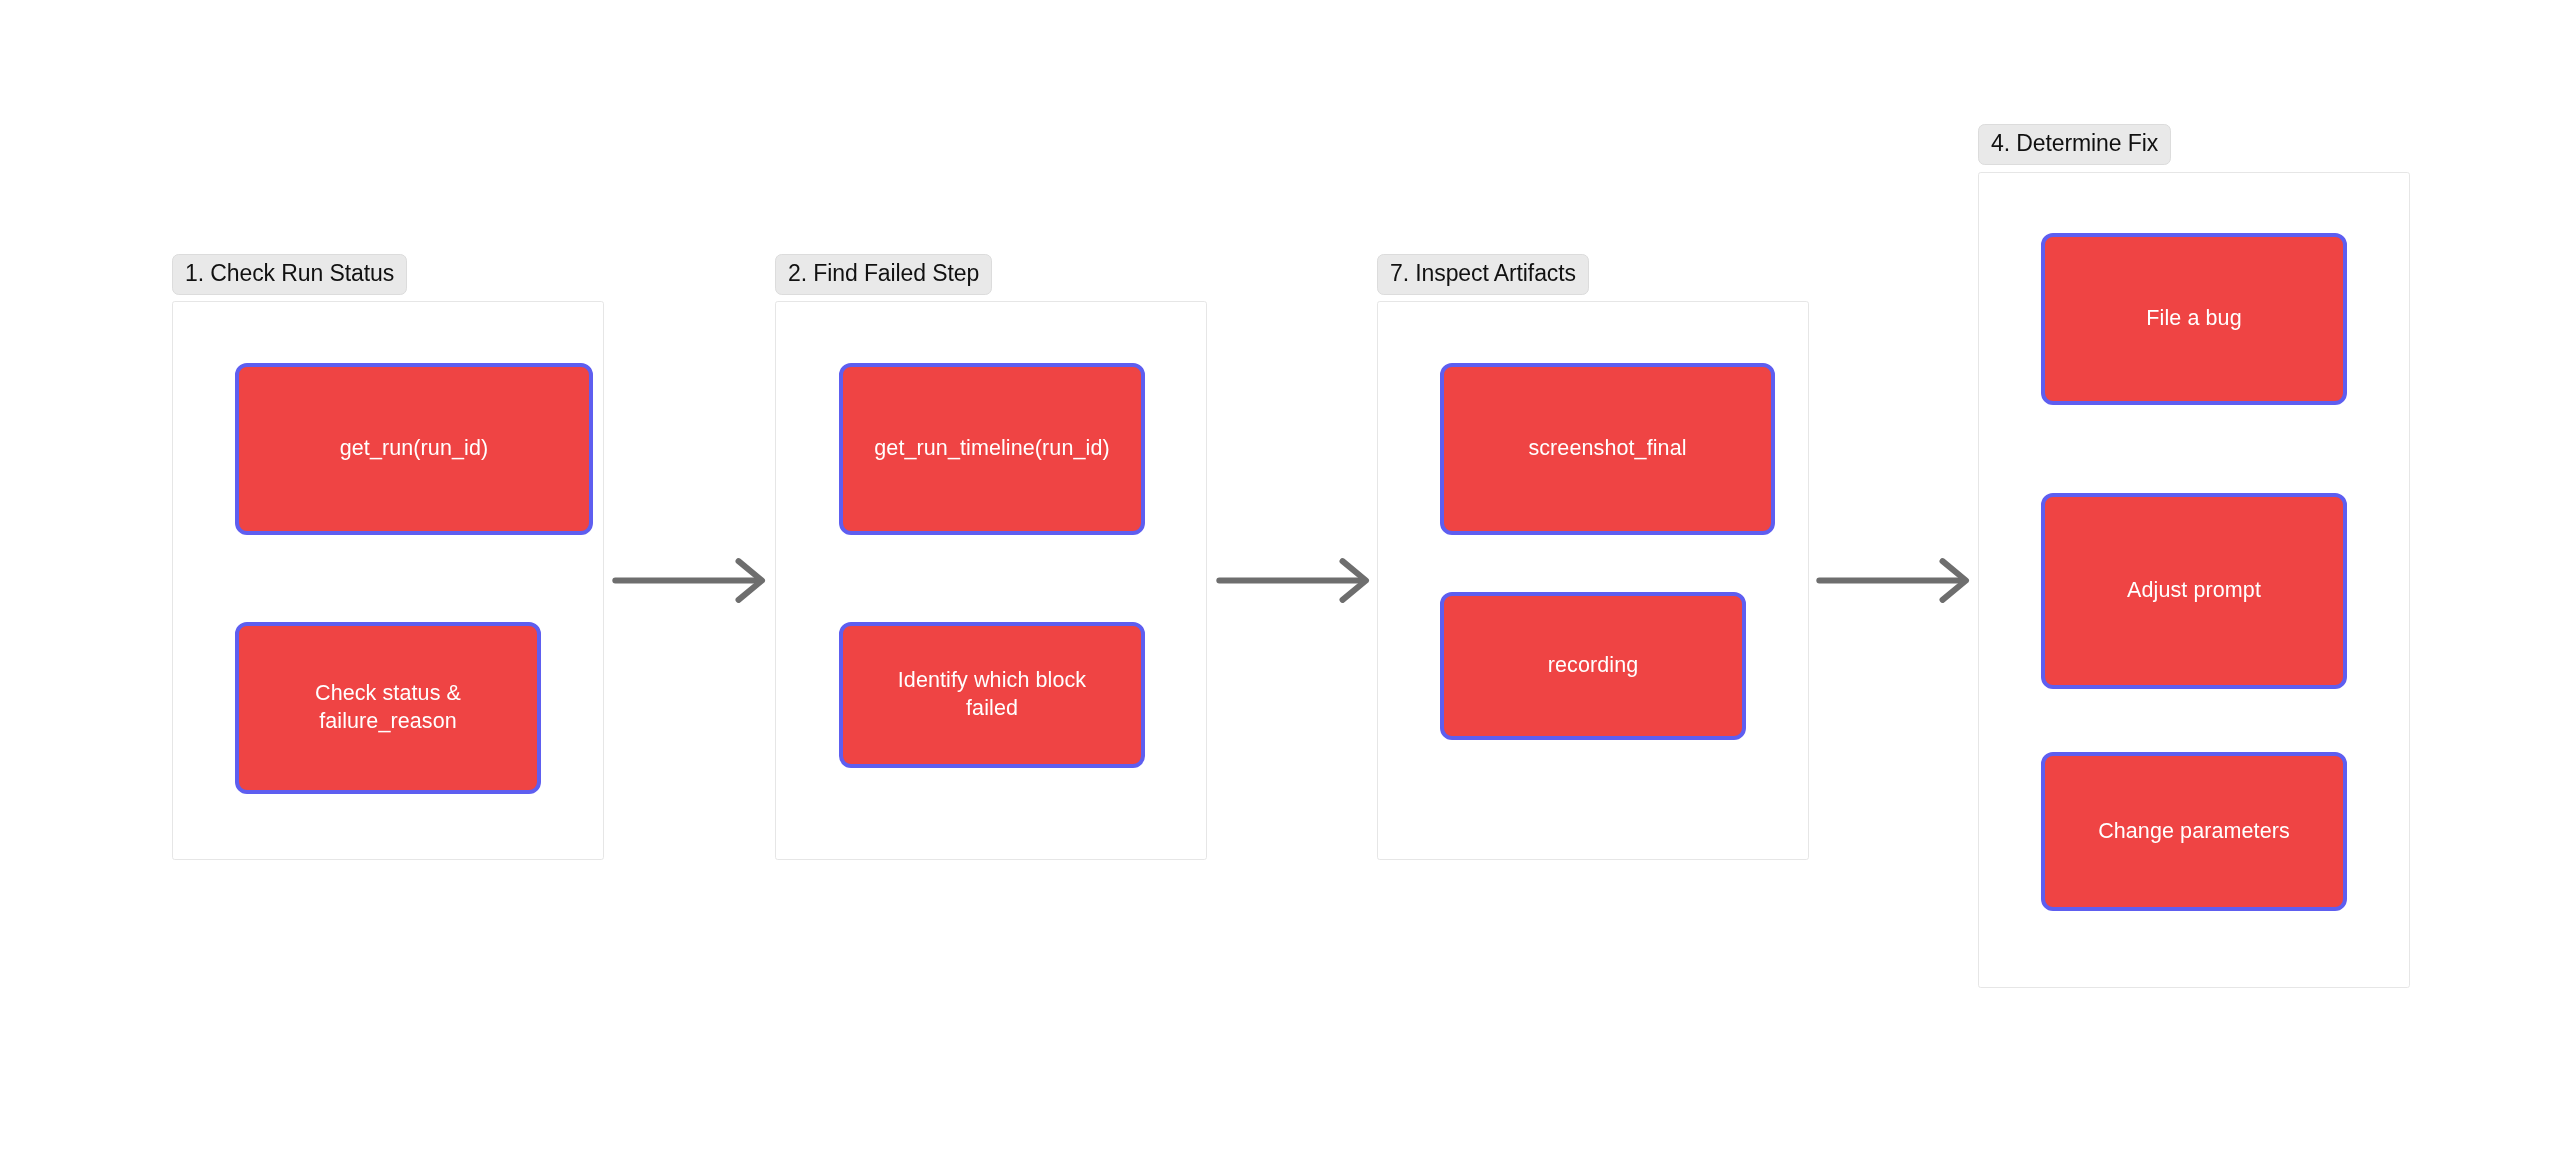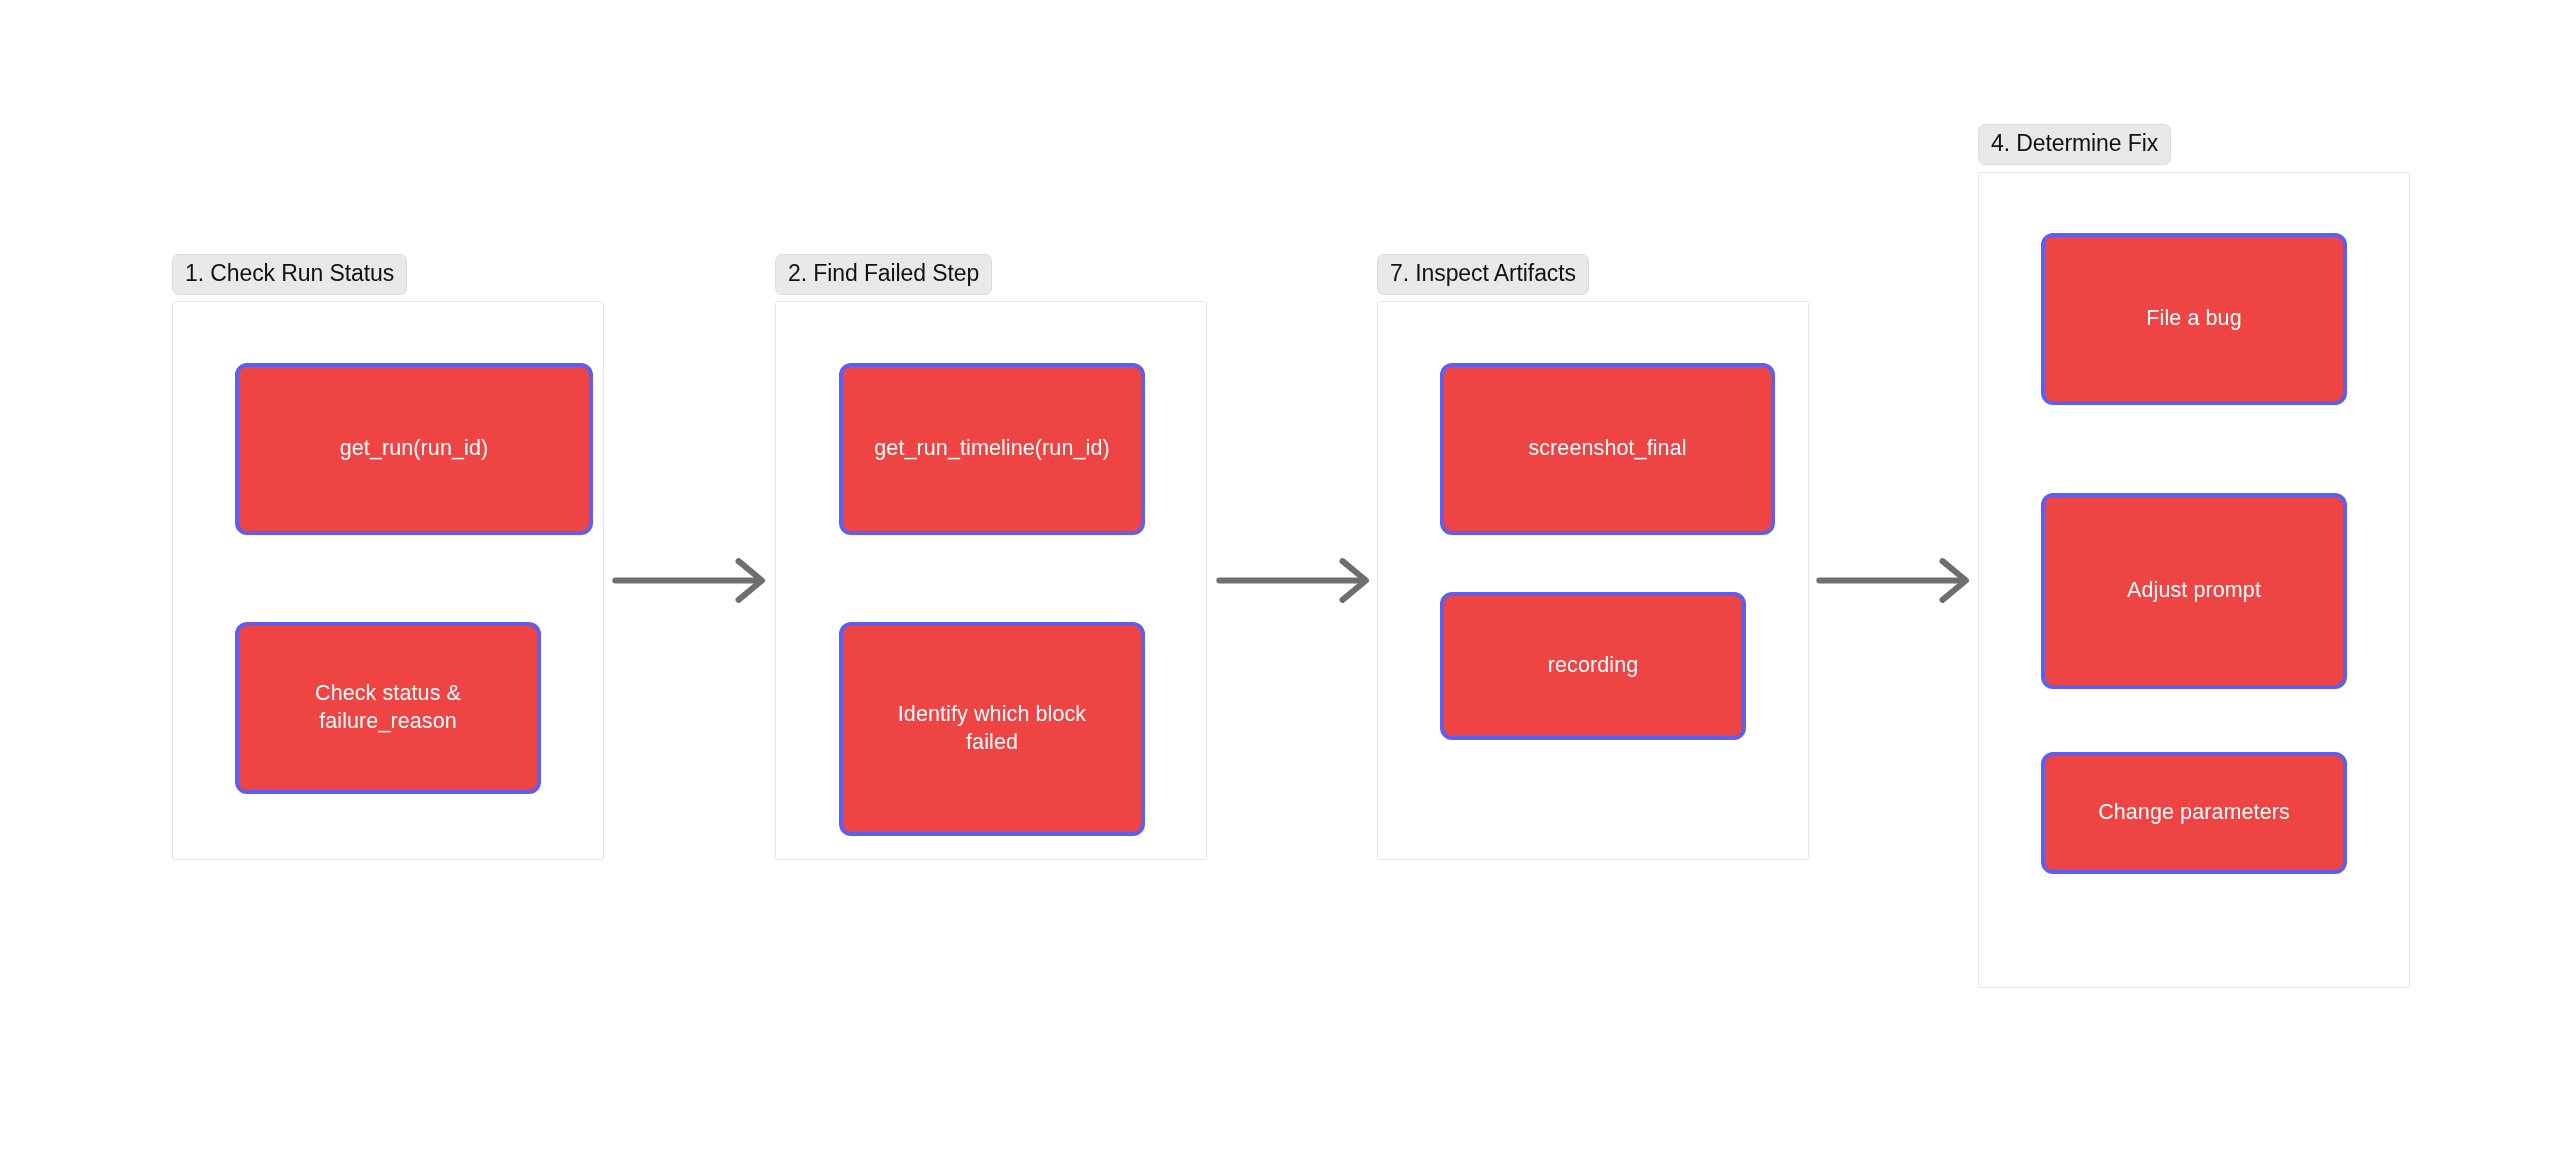--- a/index.html
+++ b/index.html
@@ -93,21 +93,21 @@
     </svg>
   </div>
 
   <div class="cluster-label" style="left:775px; top:254px;">2. Find Failed Step</div>
   <div class="cluster" style="left:775px; top:301px; width:432px; height:559px;"></div>
 
   <div class="node" style="left:839px; top:363px; width:306px; height:172px;">
     <span>get_run_timeline(run_id)</span>
   </div>
 
-  <div class="node" style="left:839px; top:622px; width:306px; height:214px;">
+  <div class="node" style="left:839px; top:622px; width:306px; height:146px;">
     <span>Identify which block
 failed</span>
   </div>
 
   <div class="arrow" style="left:1218px; top:557px;">
     <svg width="154" height="47" viewBox="0 0 230 70" aria-hidden="true">
       <line x1="2" y1="35" x2="216" y2="35" stroke="#6e6e6e" stroke-width="9" stroke-linecap="round"></line>
       <polyline points="186,6 221,35 186,64" fill="none" stroke="#6e6e6e" stroke-width="9" stroke-linecap="round" stroke-linejoin="round"></polyline>
     </svg>
   </div>
@@ -134,18 +134,18 @@
   <div class="cluster" style="left:1978px; top:172px; width:432px; height:816px;"></div>
 
   <div class="node" style="left:2041px; top:233px; width:306px; height:172px;">
     <span>File a bug</span>
   </div>
 
   <div class="node" style="left:2041px; top:493px; width:306px; height:196px;">
     <span>Adjust prompt</span>
   </div>
 
-  <div class="node" style="left:2041px; top:752px; width:306px; height:122px;">
+  <div class="node" style="left:2041px; top:752px; width:306px; height:159px;">
     <span>Change parameters</span>
   </div>
 
 </div>
 
 
 </body></html>

